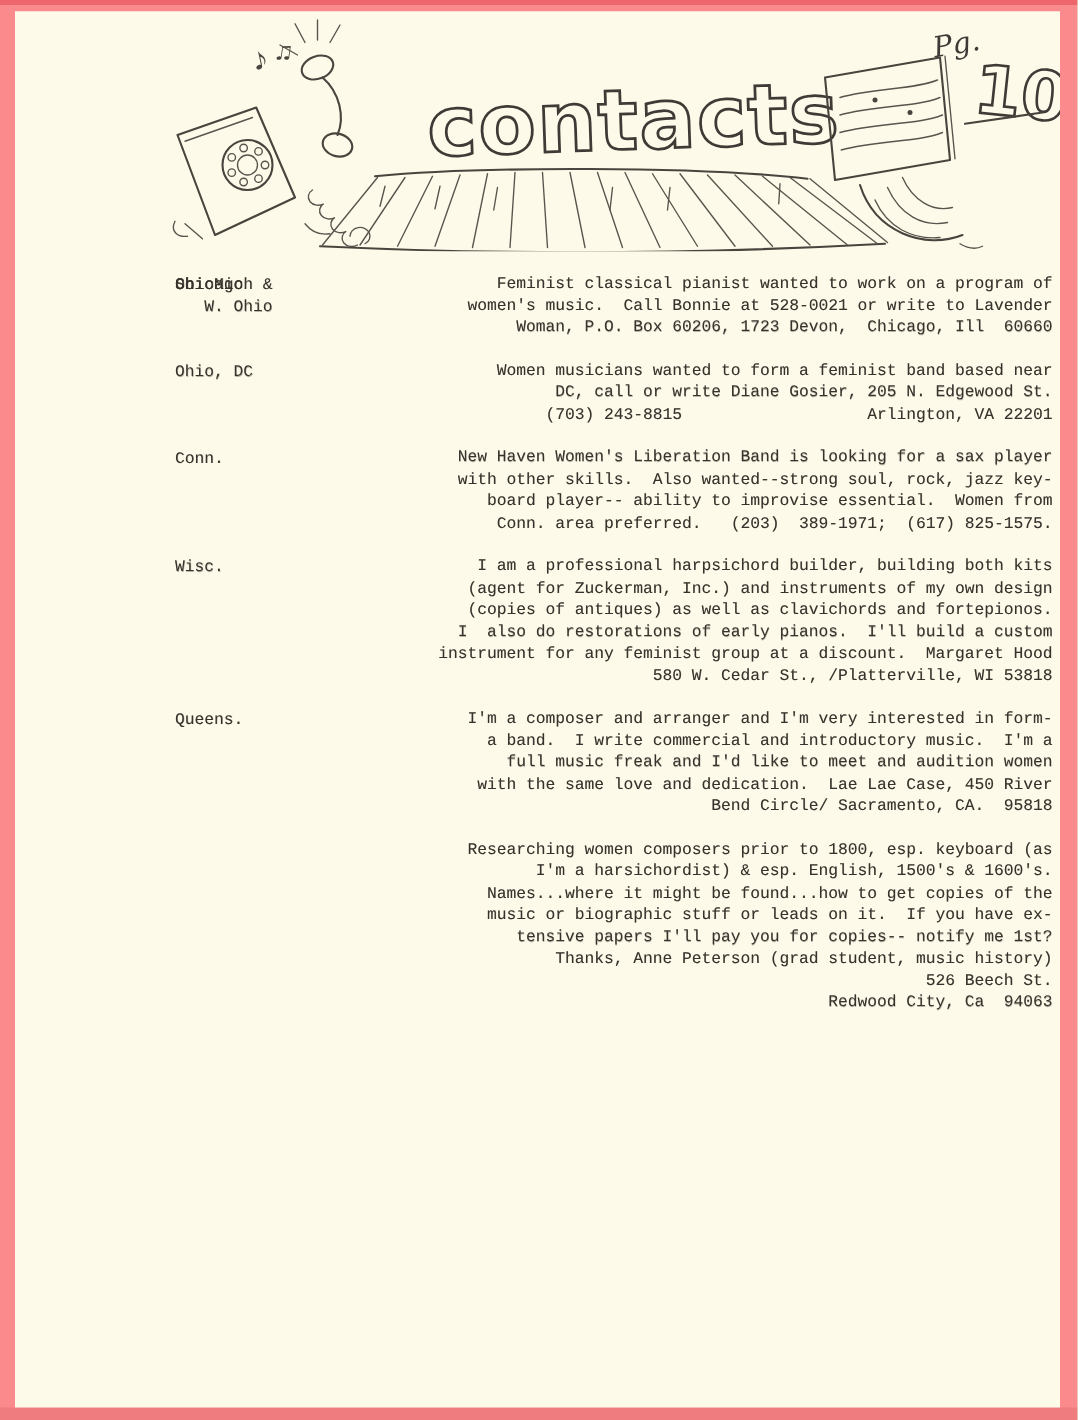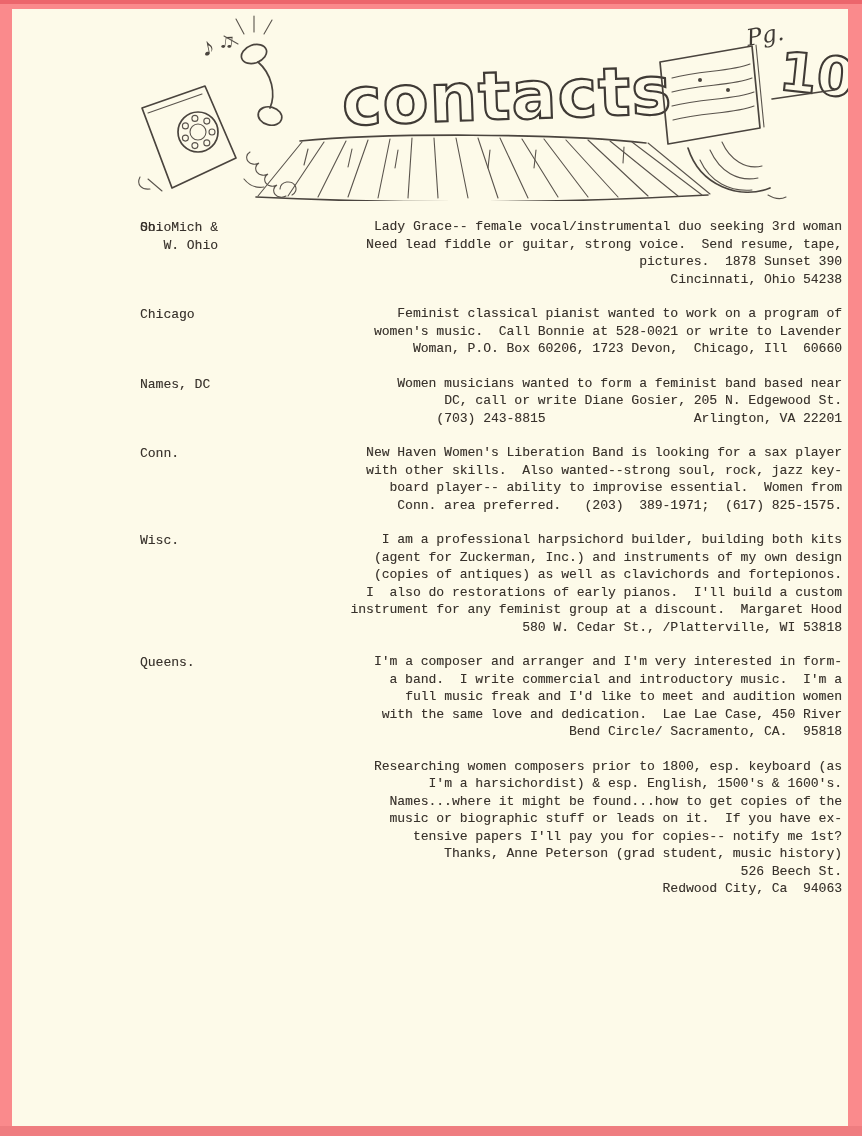--- a/index.html
+++ b/index.html
@@ -120,36 +120,32 @@
 
     <div class="entries">
 
       <div class="entry" style="padding-left:308px">
         <div class="loc">So. Mich &amp;
 W. Ohio</div>
       </div>
 
       <div class="entry" style="padding-left:246px">
         <div class="loc">Ohio</div>
-        <pre class="body">Lady Grace-- female vocal/instrumental duo seeking 3rd woman
-Need lead fiddle or guitar, strong voice.  Send resume, tape,
-pictures.  1878 Sunset 390
-             Cincinnati, Ohio 54238</pre>
       </div>
 
 
       <div class="entry" style="padding-left:231px">
         <div class="loc">Chicago</div>
         <pre class="body">Feminist classical pianist wanted to work on a program of
 women's music.  Call Bonnie at 528-0021 or write to Lavender
 Woman, P.O. Box 60206, 1723 Devon,  Chicago, Ill  60660</pre>
       </div>
 
       <div class="entry" style="padding-left:228px">
-        <div class="loc">Names, DC</div>
+        <div class="loc">Ohio, DC</div>
         <pre class="body">Women musicians wanted to form a feminist band based near
 DC, call or write Diane Gosier, 205 N. Edgewood St.
    (703) 243-8815                   Arlington, VA 22201</pre>
       </div>
 
       <div class="entry" style="padding-left:225px">
         <div class="loc">Conn.</div>
         <pre class="body">New Haven Women's Liberation Band is looking for a sax player
 with other skills.  Also wanted--strong soul, rock, jazz key-
 board player-- ability to improvise essential.  Women from

